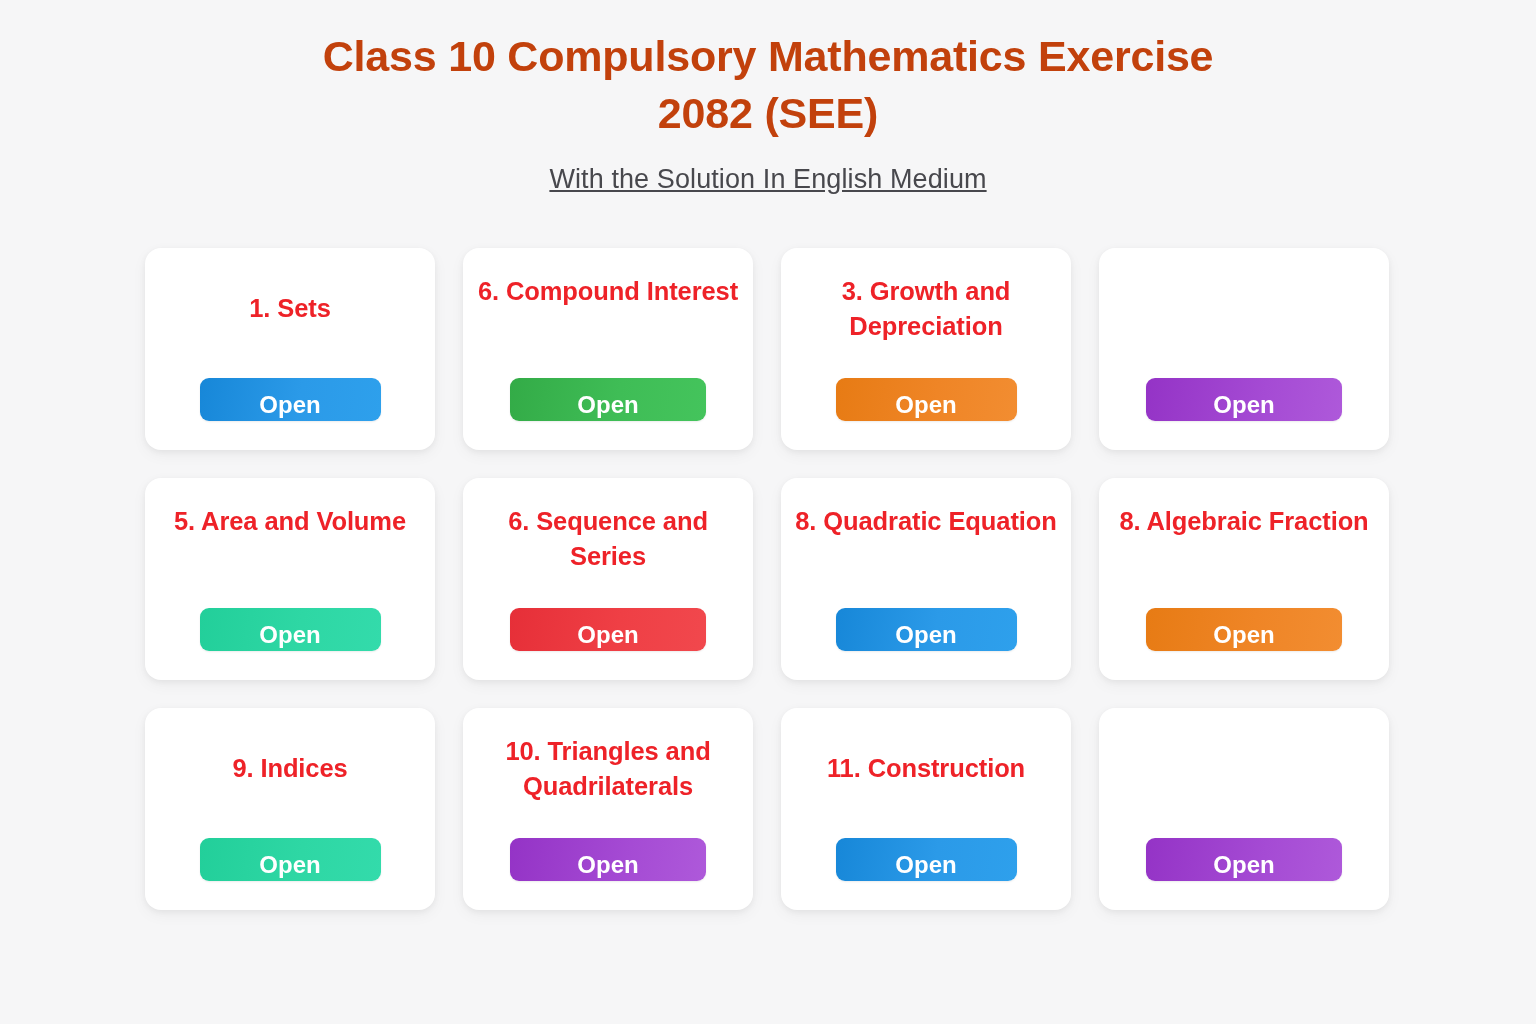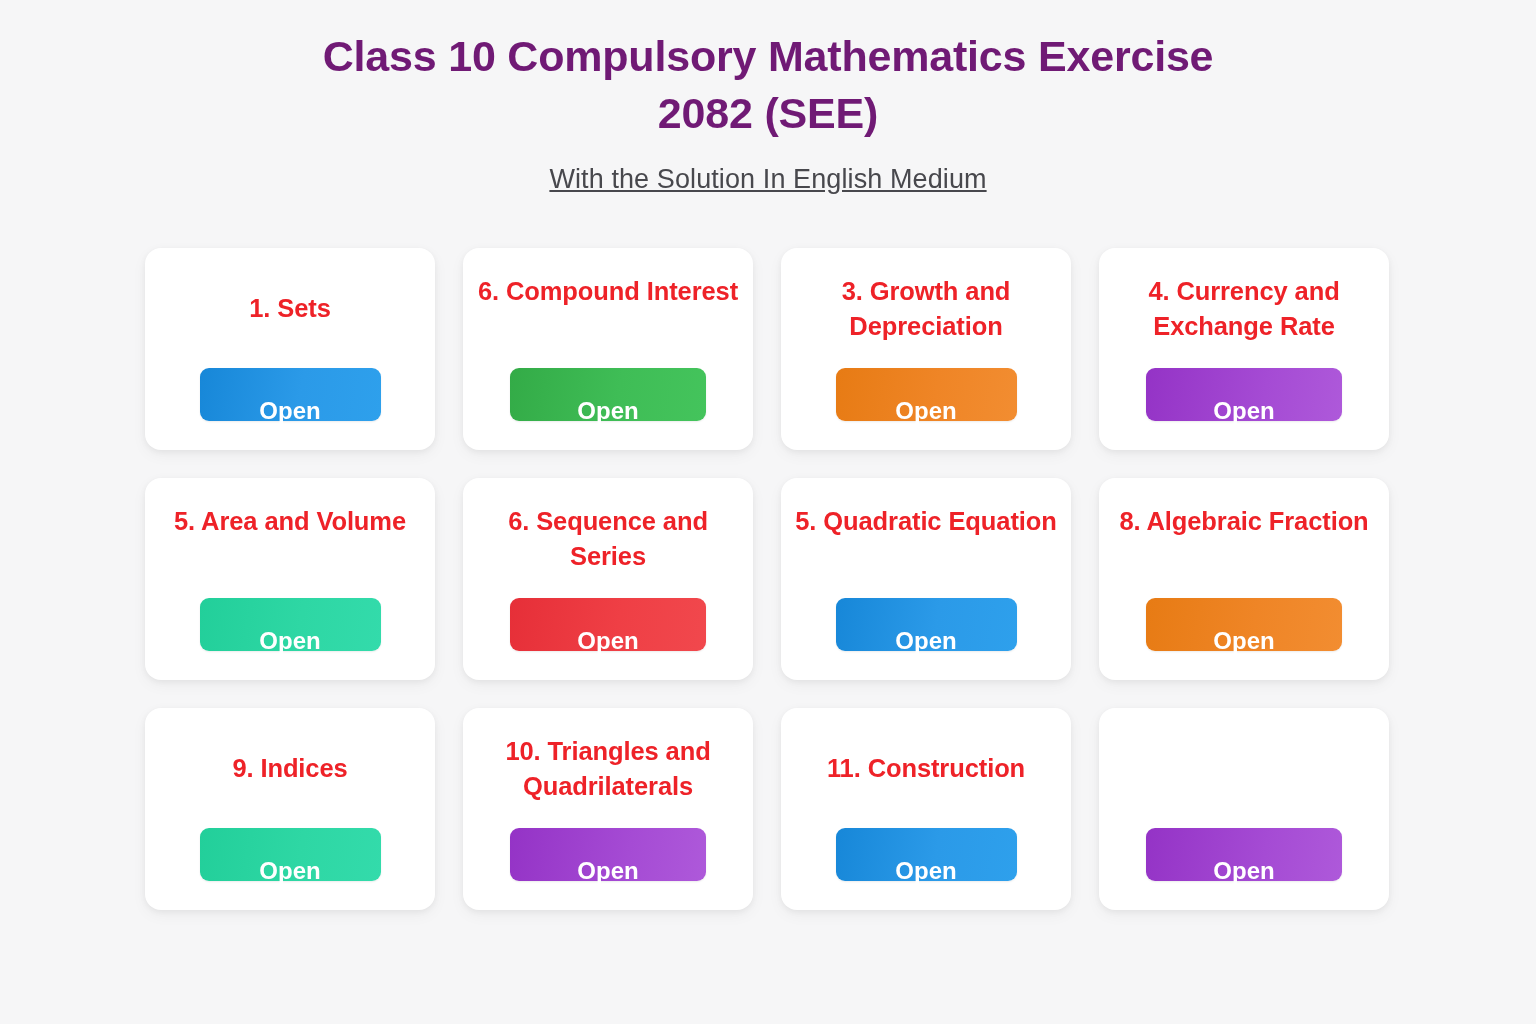--- a/index.html
+++ b/index.html
@@ -19,21 +19,21 @@
     position: relative;
     box-sizing: border-box;
   }
 
   
   .header {
     padding-top: 28px;
     text-align: center;
   }
   .page-title {
-    color: #701a75;
+    color: #c2410c;
     font-size: 43px;
     font-weight: bold;
     line-height: 1.32;
     letter-spacing: -0.2px;
     margin: 0 auto;
     max-width: 1160px;
   }
   .page-subtitle {
     color: #48484d;
     font-size: 27px;
@@ -90,24 +90,24 @@
 
   .open-btn {
     margin-top: auto;
     margin-bottom: 29px;
     border: none;
     border-radius: 9px;
     color: #ffffff;
     font-family: "Liberation Sans", sans-serif;
     font-size: 24px;
     font-weight: bold;
-    height: 53px;
+    height: 43px;
     line-height: 53px;
     text-align: center;
-    padding: 16px;
+    padding: 0;
     cursor: pointer;
     display: block;
     letter-spacing: 0.1px;
     box-shadow: 0 1px 2px rgba(0,0,0,0.08);
   }
   .open-btn.w-narrow { width: 181px; }
   .open-btn.w-wide   { width: 196px; }
 
   
   .c-blue   { background: linear-gradient(100deg, #1787d8 0%, #2b9ae8 55%, #2ea0ec 100%); }
@@ -138,33 +138,32 @@
       </div>
       <div class="card two-line">
         <div class="card-title">6. Compound Interest</div>
         <button class="open-btn c-green w-wide">Open</button>
       </div>
       <div class="card two-line">
         <div class="card-title">3. Growth and Depreciation</div>
         <button class="open-btn c-orange w-narrow">Open</button>
       </div>
       <div class="card two-line">
-        <div class="card-title">4. Currency and Exchange Rate</div>
         <button class="open-btn c-purple w-wide">Open</button>
       </div>
       <div class="card two-line">
         <div class="card-title">5. Area and Volume</div>
         <button class="open-btn c-teal w-narrow">Open</button>
       </div>
       <div class="card two-line">
         <div class="card-title">6. Sequence and Series</div>
         <button class="open-btn c-red w-wide">Open</button>
       </div>
       <div class="card two-line">
-        <div class="card-title">5. Quadratic Equation</div>
+        <div class="card-title">8. Quadratic Equation</div>
         <button class="open-btn c-blue w-narrow">Open</button>
       </div>
       <div class="card two-line">
         <div class="card-title">8. Algebraic Fraction</div>
         <button class="open-btn c-orange w-wide">Open</button>
       </div>
       <div class="card one-line">
         <div class="card-title">9. Indices</div>
         <button class="open-btn c-teal w-narrow">Open</button>
       </div>

